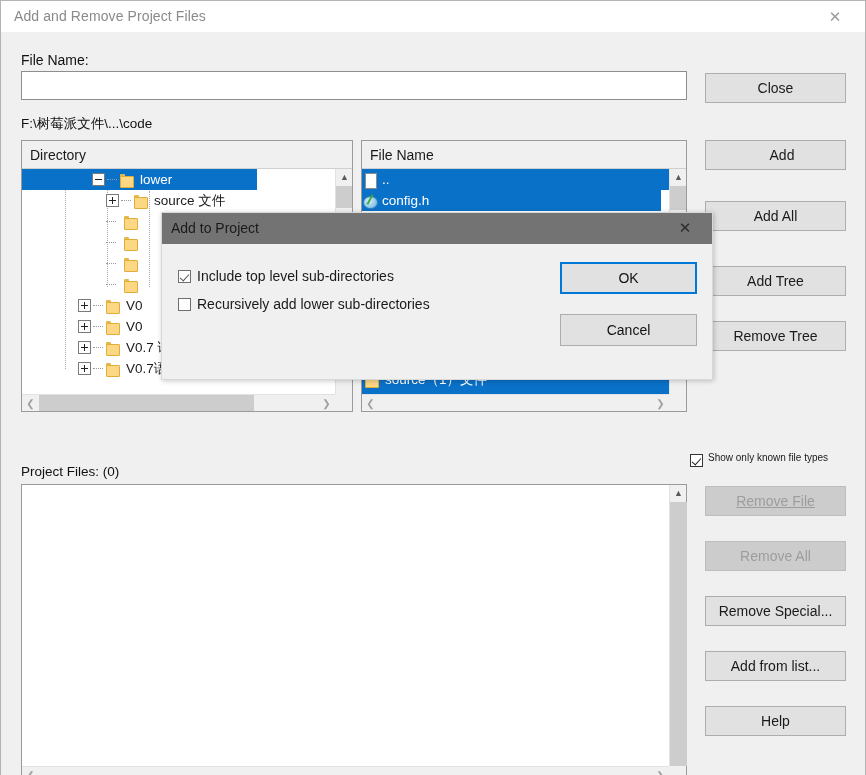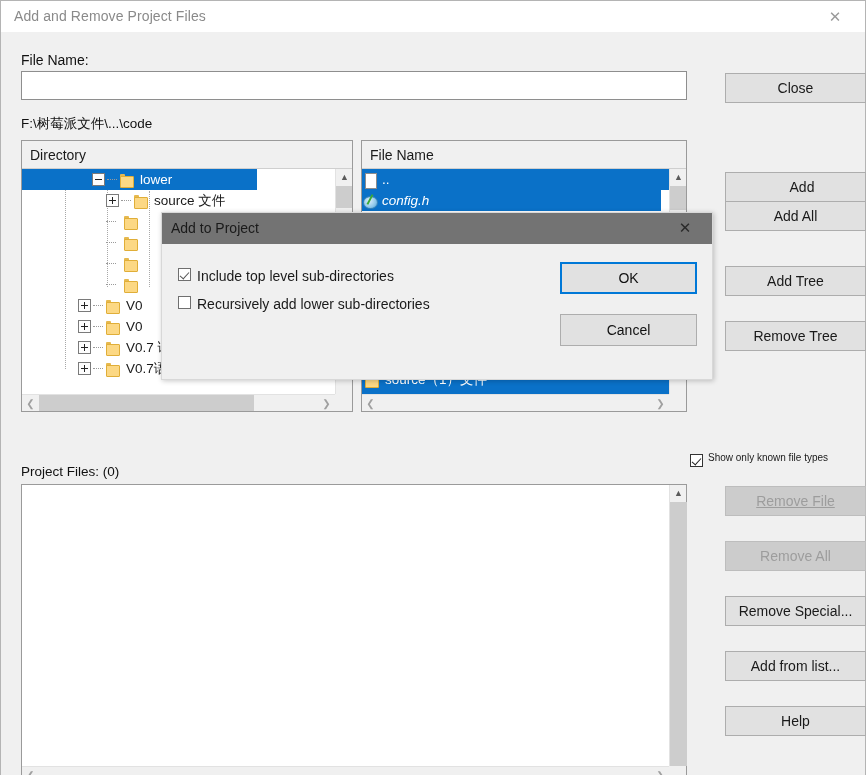--- a/index.html
+++ b/index.html
@@ -168,21 +168,21 @@
     background: #ffffff; border: 1px solid #9a9a9a;
   }
   .proj-inner { position: absolute; left: 0; top: 0; right: 17px; bottom: 17px; background: #fff; }
 
   
   .btn {
     position: absolute; left: 704px; width: 141px; height: 30px;
     background: #e1e1e1; border: 1px solid #adadad;
     font-family: inherit; font-size: 14px; color: #1a1a1a;
     display: flex; align-items: center; justify-content: center;
-    cursor: default; white-space: nowrap; margin-left: 20px;
+    cursor: default; white-space: nowrap;
   }
   .btn.disabled { color: #9d9d9d; background: #cccccc; border-color: #bdbdbd; }
 
   .chk-known {
     position: absolute; left: 689px; top: 412px; width: 160px;
     display: flex; align-items: flex-end; font-size: 10px; line-height: 18px;
   }
   .cbox {
     width: 13px; height: 13px; flex: 0 0 13px; margin-top: 10px; margin-right: 5px;
     border: 1px solid #333; background: #fff; position: relative;
@@ -209,21 +209,21 @@
   .modal-title .t {
     position: absolute; left: 9px; top: 7px; font-size: 14px; color: #1a1a1a;
   }
   .modal-title .x {
     position: absolute; right: 6px; top: 0; width: 42px; height: 30px;
     display: flex; align-items: center; justify-content: center;
     font-size: 15px; color: #2a2a2a;
   }
   .modal-body { position: absolute; left: 0; top: 31px; right: 0; bottom: 0; }
   .modal-chk {
-    position: absolute; left: 16px; display: flex; align-items: flex-start;
+    position: absolute; left: 16px; display: flex; align-items: center;
     font-size: 14px; white-space: nowrap;
   }
   .modal-chk .cb {
     width: 13px; height: 13px; flex: 0 0 13px; margin-right: 6px;
     border: 1px solid #6f6f6f; background: #fff; position: relative;
   }
   .modal-chk .cb.checked::after {
     content: "";
     position: absolute; left: 3px; top: 1px; width: 4px; height: 8px;
     border: solid #555; border-width: 0 1.5px 1.5px 0;
@@ -346,21 +346,21 @@
     </div>
 
     <div class="pane pane-file">
       <div class="pane-header">File Name</div>
       <div class="pane-body">
         <div class="tree-rows" id="file-rows">
             <div class="row sel" style="position: absolute; left: 0px; right: 0px; top: 0px;">
               <span class="file-icon blank"></span>
               <span>..</span>
             </div>
-            <div class="row sel" style="position: absolute; left: 0px; right: 8px; top: 21px; font-style: italic;">
+            <div class="row sel" style="position: absolute; left: 0px; right: 8px; top: 21px;">
               <span class="file-icon h"></span>
               <span>config.h</span>
             </div>
             <div class="row sel" style="position: absolute; left: 0px; right: 0px; top: 200px;">
               <span class="folder" style="margin-left: 2px;"></span>
               <span>source（1）文件</span>
             </div>
             <div class="row sel" style="position: absolute; left: 0px; right: 0px; top: 221px;">
               <span class="file-icon h"></span>
               <span>STC11XX.H</span>
@@ -389,21 +389,21 @@
       </div>
       <div class="hscroll">
         <div class="hbtn lf">❮</div>
         <div class="hbtn rt">❯</div>
       </div>
       <div class="corner"></div>
     </div>
 
     <div id="btn-column">
         <div class="btn" style="top: 41px;">Close</div>
-        <div class="btn" style="top: 140px; padding-left: 13px;">Add</div>
+        <div class="btn" style="top: 108px; padding-left: 13px;">Add</div>
         <div class="btn" style="top: 169px; text-align: right;">Add All</div>
         <div class="btn" style="top: 234px;">Add Tree</div>
         <div class="btn" style="top: 289px;">Remove Tree</div>
         <div class="btn disabled" style="top: 454px; text-decoration: underline;">Remove File</div>
         <div class="btn disabled" style="top: 509px;">Remove All</div>
         <div class="btn" style="top: 564px;">Remove Special...</div>
         <div class="btn" style="top: 619px;">Add from list...</div>
         <div class="btn" style="top: 674px;">Help</div>
       </div>
 

